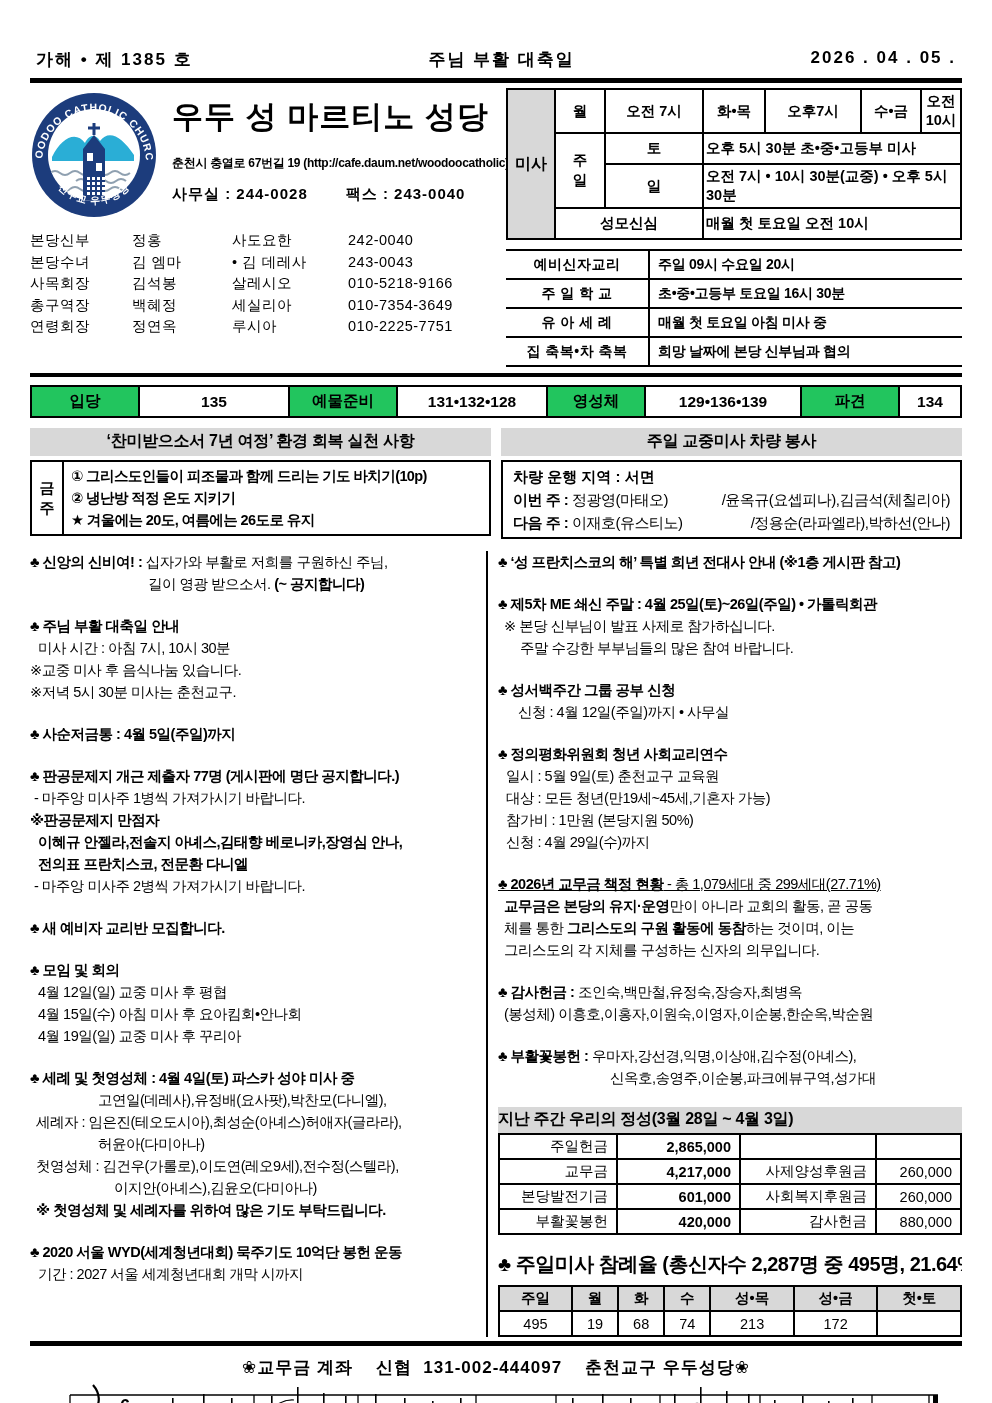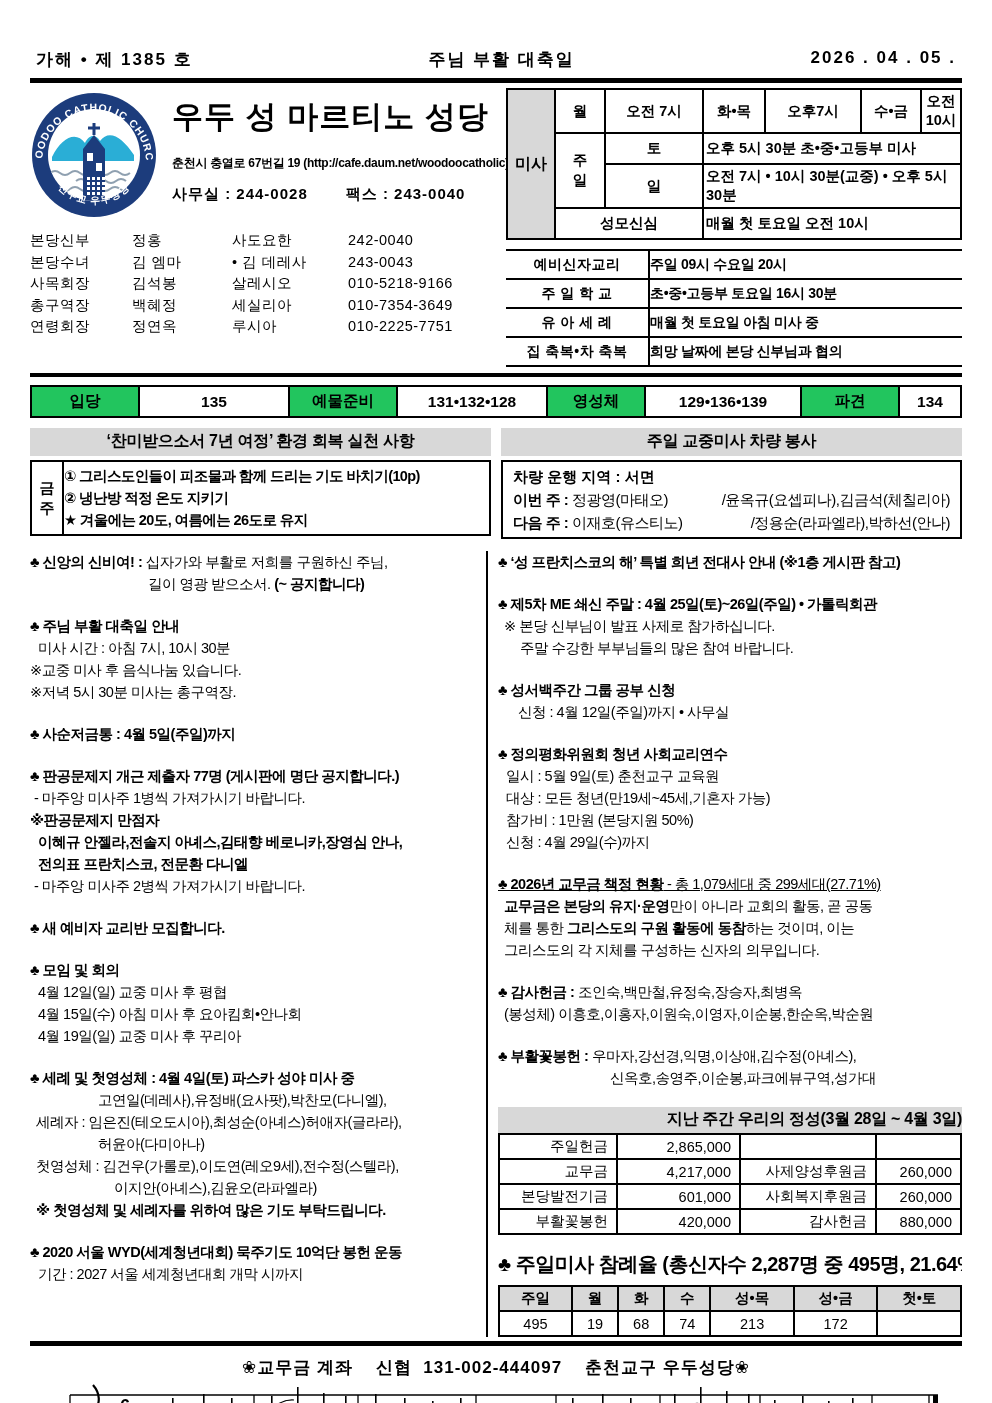--- a/index.html
+++ b/index.html
@@ -25,44 +25,44 @@
   table.mass td{border:2px solid #000;padding:2px 2px;height:25px;}
   table.mass td.lab{background:#d8d8d8;width:42px;font-size:16px;}
   table.mass td.l{text-align:left;}
   table.mass td.sun{width:26px;}
   table.mass td.sun span,.side span{display:inline-block;width:1.05em;word-break:break-all;line-height:1.35;text-align:center;}
   table.mass .w1{width:44px}.mass .w2{width:92px}.mass .w3{width:56px}.mass .w4{width:90px}.mass .w5{width:54px}
   table.mass .sat{width:42px}
   table.info{border-collapse:collapse;width:100%;margin-top:9px;font-size:14px;border-top:2px solid #000;}
   table.info td{border-bottom:2px solid #000;padding:3px 0;height:21px;}
   table.info td.lab{font-weight:bold;width:142px;border-right:2px solid #000;text-align:center;letter-spacing:0.5px;}
-  table.info td.val{padding-left:0;font-weight:bold;letter-spacing:-0.3px;white-space:nowrap;}
+  table.info td.val{padding-left:8px;font-weight:bold;letter-spacing:-0.3px;white-space:nowrap;}
   table.hymn{border-collapse:collapse;width:100%;margin-top:8px;font-weight:bold;font-size:15.5px;text-align:center;}
   table.hymn td{border:2.5px solid #000;height:25px;padding:2px 4px;}
   table.hymn td.g{background:#22c55e;}
   .boxes{display:flex;gap:10px;margin-top:10px;}
   .bx{flex:1;min-width:0;}
   .bx-title{background:#d8d8d8;font-weight:bold;font-size:16px;text-align:center;padding:3px 0 4px;letter-spacing:-0.3px;white-space:nowrap;}
   .bx-body{border:2px solid #000;margin-top:4px;min-height:68px;box-sizing:border-box;}
   .env-flex{display:flex;min-height:68px;}
   .side{width:30px;flex:none;border-right:2px solid #000;display:flex;align-items:center;justify-content:center;font-weight:bold;font-size:15px;}
-  .env-lines{padding:3px 0;font-weight:bold;font-size:14.5px;line-height:22px;letter-spacing:-0.6px;white-space:nowrap;overflow:hidden;}
+  .env-lines{padding:3px 7px;font-weight:bold;font-size:14.5px;line-height:22px;letter-spacing:-0.6px;white-space:nowrap;overflow:hidden;}
   .veh-body{padding:3px 10px;font-size:15px;line-height:23px;}
   .veh-row{display:flex;justify-content:space-between;white-space:nowrap;letter-spacing:-0.5px;overflow:hidden;}
   .b{font-weight:bold;}
   .columns{display:flex;margin-top:12px;min-height:782px;}
   .col{box-sizing:border-box;}
   .col.left{width:456px;flex:none;padding-right:4px;overflow:hidden;}
   .col.right{flex:1;border-left:2px solid #000;padding-left:10px;overflow:hidden;min-width:0;}
   .cline{font-size:14.5px;line-height:22px;white-space:nowrap;letter-spacing:-0.5px;}
   .cline.gap{margin-top:20px;}
-  .offer-title{background:#d8d8d8;text-align:right;font-weight:bold;font-size:16px;padding:2px 0 3px;margin-top:18px;letter-spacing:-0.3px;}
+  .offer-title{background:#d8d8d8;text-align:left;font-weight:bold;font-size:16px;padding:2px 0 3px;margin-top:18px;letter-spacing:-0.3px;}
   table.offer{border-collapse:collapse;width:100%;font-size:14.5px;}
   table.offer td{border:2px solid #000;height:21px;padding:1px 8px;text-align:right;white-space:nowrap;}
-  table.offer td.c0{width:100px;}table.offer td.c1{width:105px;}table.offer td.c2{width:118px;}
+  table.offer td.c0{width:100px;}table.offer td.c1{width:105px;font-weight:bold;}table.offer td.c2{width:118px;}
   .att-title{font-weight:bold;font-size:20px;margin-top:16px;letter-spacing:-0.5px;white-space:nowrap;}
   table.att{border-collapse:collapse;width:100%;margin-top:7px;font-size:14.5px;text-align:center;}
   table.att th,table.att td{border:2px solid #000;height:21px;padding:1px 2px;}
   table.att th{background:#d8d8d8;font-weight:bold;}
   .account{text-align:center;font-weight:bold;font-size:17px;margin-top:10px;white-space:pre;letter-spacing:1px;}
   svg.music{display:block;margin:0 auto;}
 </style>
 </head>
 <body>
 
@@ -265,39 +265,39 @@
     </div>
   </div>
 
   <div class="columns">
     <div class="col left">
         <div class="cline"><span class="b">♣ 신앙의 신비여! : </span><span>십자가와 부활로 저희를 구원하신 주님,</span></div>
         <div class="cline" style="margin-left: 118px;"><span>길이 영광 받으소서. </span><span class="b">(~ 공지합니다)</span></div>
         <div class="cline gap"><span class="b">♣ 주님 부활 대축일 안내</span></div>
         <div class="cline" style="margin-left: 8px;"><span>미사 시간 : 아침 7시, 10시 30분</span></div>
         <div class="cline"><span>※교중 미사 후 음식나눔 있습니다.</span></div>
-        <div class="cline"><span>※저녁 5시 30분 미사는 총구역장.</span></div>
+        <div class="cline"><span>※저녁 5시 30분 미사는 춘천교구.</span></div>
         <div class="cline gap"><span class="b">♣ 사순저금통 : 4월 5일(주일)까지</span></div>
         <div class="cline gap"><span class="b">♣ 판공문제지 개근 제출자 77명 (게시판에 명단 공지합니다.)</span></div>
         <div class="cline" style="margin-left: 4px;"><span>- 마주앙 미사주 1병씩 가져가시기 바랍니다.</span></div>
         <div class="cline"><span class="b">※판공문제지 만점자</span></div>
         <div class="cline" style="margin-left: 8px;"><span class="b">이혜규 안젤라,전솔지 아녜스,김태향 베로니카,장영심 안나,</span></div>
         <div class="cline" style="margin-left: 8px;"><span class="b">전의표 프란치스코, 전문환 다니엘</span></div>
         <div class="cline" style="margin-left: 4px;"><span>- 마주앙 미사주 2병씩 가져가시기 바랍니다.</span></div>
         <div class="cline gap"><span class="b">♣ 새 예비자 교리반 모집합니다.</span></div>
         <div class="cline gap"><span class="b">♣ 모임 및 회의</span></div>
         <div class="cline" style="margin-left: 8px;"><span>4월 12일(일) 교중 미사 후 평협</span></div>
         <div class="cline" style="margin-left: 8px;"><span>4월 15일(수) 아침 미사 후 요아킴회•안나회</span></div>
         <div class="cline" style="margin-left: 8px;"><span>4월 19일(일) 교중 미사 후 꾸리아</span></div>
         <div class="cline gap"><span class="b">♣ 세례 및 첫영성체 : 4월 4일(토) 파스카 성야 미사 중</span></div>
         <div class="cline" style="margin-left: 68px;"><span>고연일(데레사),유정배(요사팟),박찬모(다니엘),</span></div>
         <div class="cline" style="margin-left: 6px;"><span>세례자 : 임은진(테오도시아),최성순(아녜스)허애자(글라라),</span></div>
         <div class="cline" style="margin-left: 68px;"><span>허윤아(다미아나)</span></div>
         <div class="cline" style="margin-left: 6px;"><span>첫영성체 : 김건우(가롤로),이도연(레오9세),전수정(스텔라),</span></div>
-        <div class="cline" style="margin-left: 84px;"><span>이지안(아녜스),김윤오(라파엘라)</span></div>
+        <div class="cline" style="margin-left: 84px;"><span>이지안(아녜스),김윤오(다미아나)</span></div>
         <div class="cline" style="margin-left: 6px;"><span class="b">※ 첫영성체 및 세례자를 위하여 많은 기도 부탁드립니다.</span></div>
         <div class="cline gap"><span class="b">♣ 2020 서울 WYD(세계청년대회) 묵주기도 10억단 봉헌 운동</span></div>
         <div class="cline" style="margin-left: 8px;"><span>기간 : 2027 서울 세계청년대회 개막 시까지</span></div>
       </div>
     <div class="col right">
       <div>
           <div class="cline"><span class="b">♣ ‘성 프란치스코의 해’ 특별 희년 전대사 안내 (※1층 게시판 참고)</span></div>
           <div class="cline gap"><span class="b">♣ 제5차 ME 쇄신 주말 : 4월 25일(토)~26일(주일) • 가톨릭회관</span></div>
           <div class="cline" style="margin-left: 6px;"><span>※ 본당 신부님이 발표 사제로 참가하십니다.</span></div>
           <div class="cline" style="margin-left: 22px;"><span>주말 수강한 부부님들의 많은 참여 바랍니다.</span></div>

